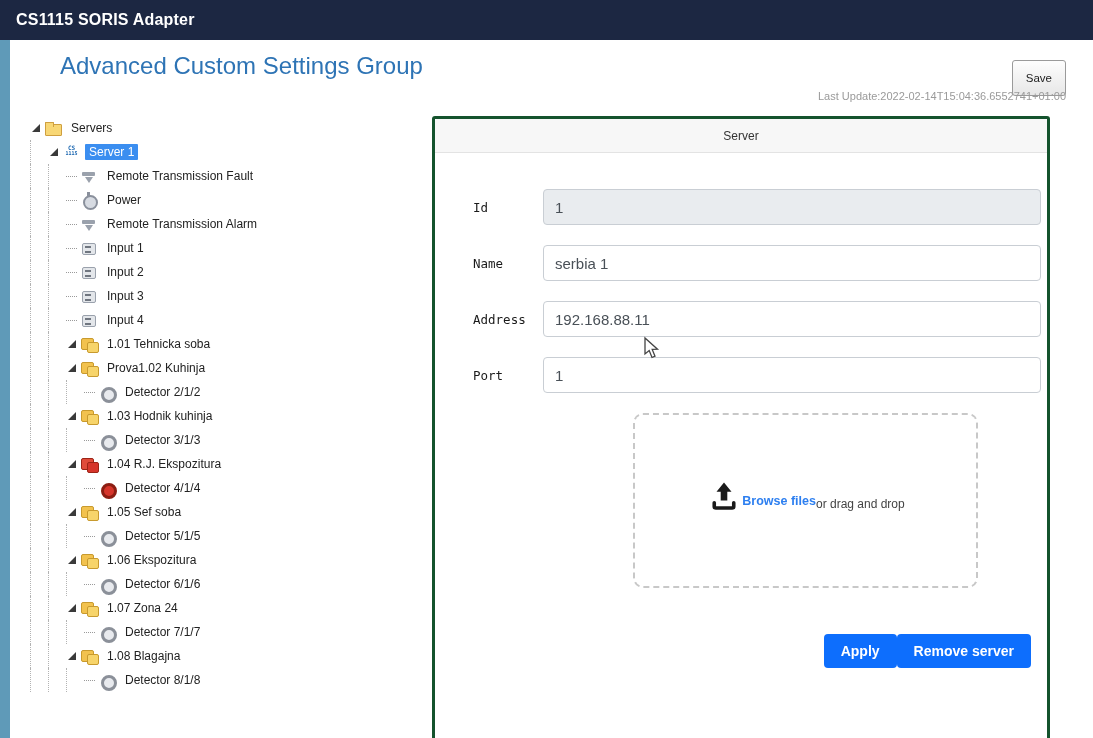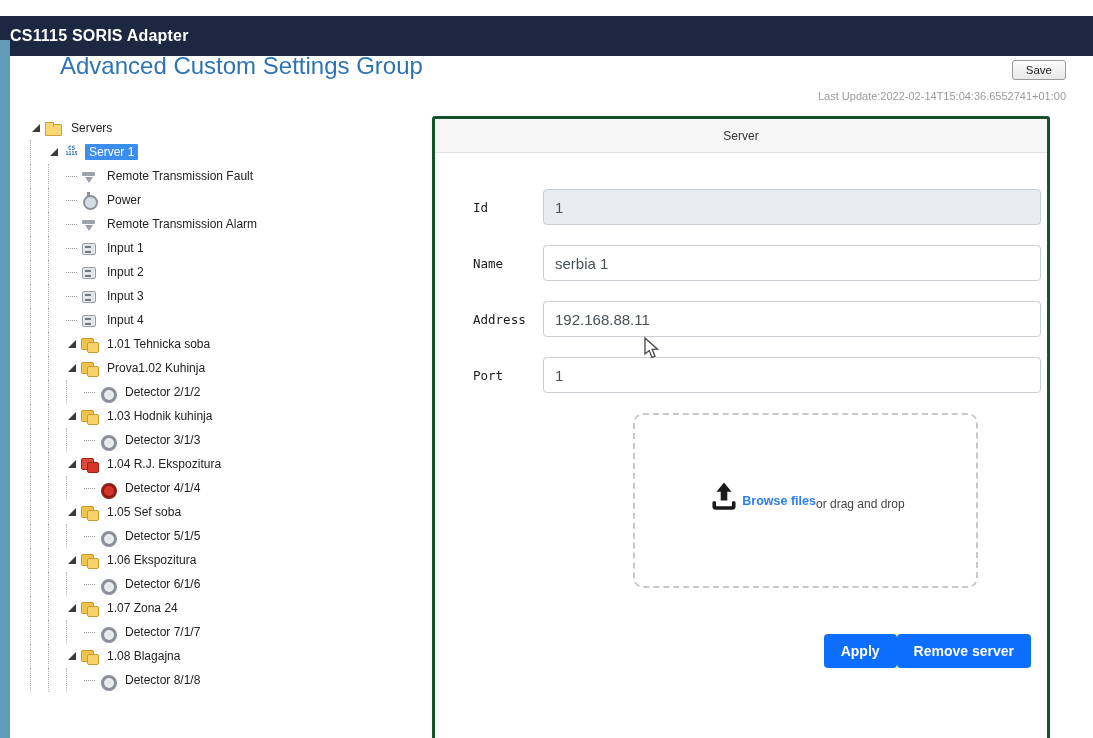--- a/index.html
+++ b/index.html
@@ -1,27 +1,27 @@
 <!DOCTYPE html>
 <html><head>
 <meta charset="utf-8">
 <style>
   * { margin:0; padding:0; box-sizing:border-box; }
   html,body { width:1093px; height:738px; background:#fff; font-family:"Liberation Sans", sans-serif; overflow:hidden; }
   body { position:relative; }
 
   
-  .app-header { position:absolute; left:0; top:16px; width:1093px; height:40px; background:#1c2742; display:flex; align-items:center; padding-left:10px; }
+  .app-header { position:absolute; left:0; top:0; width:1093px; height:40px; background:#1c2742; display:flex; align-items:center; padding-left:16px; }
   .app-header .app-title { color:#fff; font-size:16px; font-weight:bold; letter-spacing:.2px; }
 
   .left-strip { position:absolute; left:0; top:40px; width:10px; height:698px; background:#5f9ab8; }
 
   
   .page-title { position:absolute; left:60px; top:52px; font-size:24px; color:#2e74b5; font-weight:400; }
-  .save-button { position:absolute; right:27px; top:60px; padding:3px 13px; font-size:11.5px; color:#222;
+  .save-button { position:absolute; right:27px; top:60px; padding:11px 13px; font-size:11.5px; color:#222;
     background:linear-gradient(#fdfdfd,#e7e7e7); border:1px solid #9a9a9a; border-radius:3px; cursor:pointer; }
   .last-update { position:absolute; right:27px; top:90px; font-size:11px; color:#9a9a9a; }
 
   
   .tree { position:absolute; left:30px; top:116px; width:400px; height:622px; overflow:hidden; font-size:12px; color:#222; }
   .tree-row { display:flex; align-items:center; height:24px; white-space:nowrap; cursor:pointer; }
   .guide { flex:0 0 18px; align-self:stretch; border-left:1px dotted #b3b3b3; }
   .expander { flex:0 0 13px; height:13px; position:relative; margin-right:2px; }
   .expander.has::before { content:""; position:absolute; left:2px; top:2px; width:0; height:0;
     border-left:8px solid transparent; border-bottom:8px solid #3a3a3a; }

